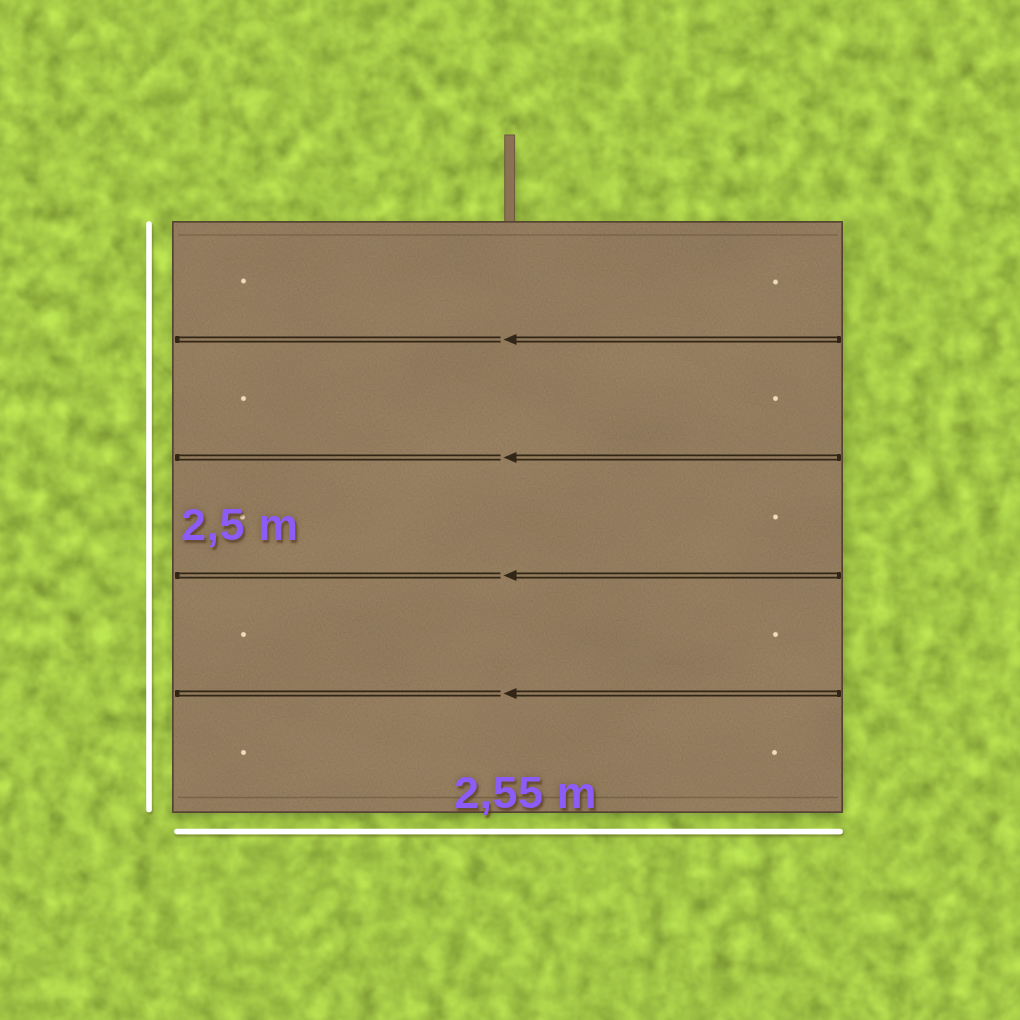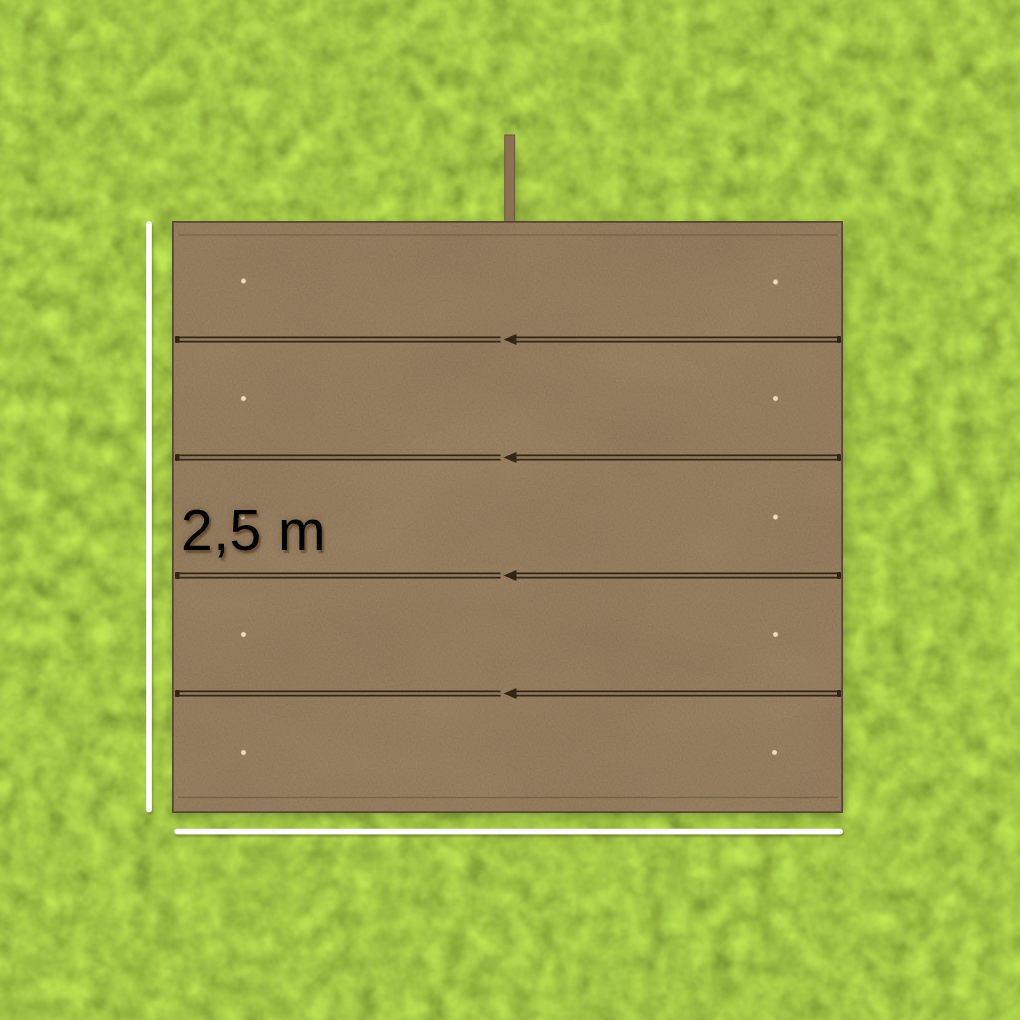--- a/index.html
+++ b/index.html
@@ -15,23 +15,23 @@
     font-family: "Liberation Sans", sans-serif;
   }
   .scene svg {
     position: absolute;
     left: 0;
     top: 0;
     display: block;
   }
   .dim-label {
     position: absolute;
-    color: #000000;
-    font-weight: 400;
-    font-size: 57px;
+    color: #8b5cf6;
+    font-weight: 700;
+    font-size: 45px;
     line-height: 1;
     letter-spacing: 0.5px;
     text-shadow: 2px 3px 2px rgba(88, 60, 33, 0.65), 0 0 7px rgba(80, 55, 30, 0.35);
     white-space: nowrap;
     user-select: none;
   }
   #height-label { left: 181px; top: 502px; }
   #width-label  { left: 454px; top: 770px; }
 </style>
 </head>
@@ -145,13 +145,14 @@
     </g>
 
     <g stroke-width="5.6" stroke-linecap="round" filter="url(#whiteLineF)" stroke="#ffffff">
       <line x1="149" y1="224" x2="149" y2="809.5"></line>
       <line x1="177" y1="831.5" x2="840" y2="831.5"></line>
     </g>
   </svg>
 
   <div id="height-label" class="dim-label">2,5 m</div>
 
+  <div id="width-label" class="dim-label">2,55 m</div>
 </div>
 
 </body></html>

